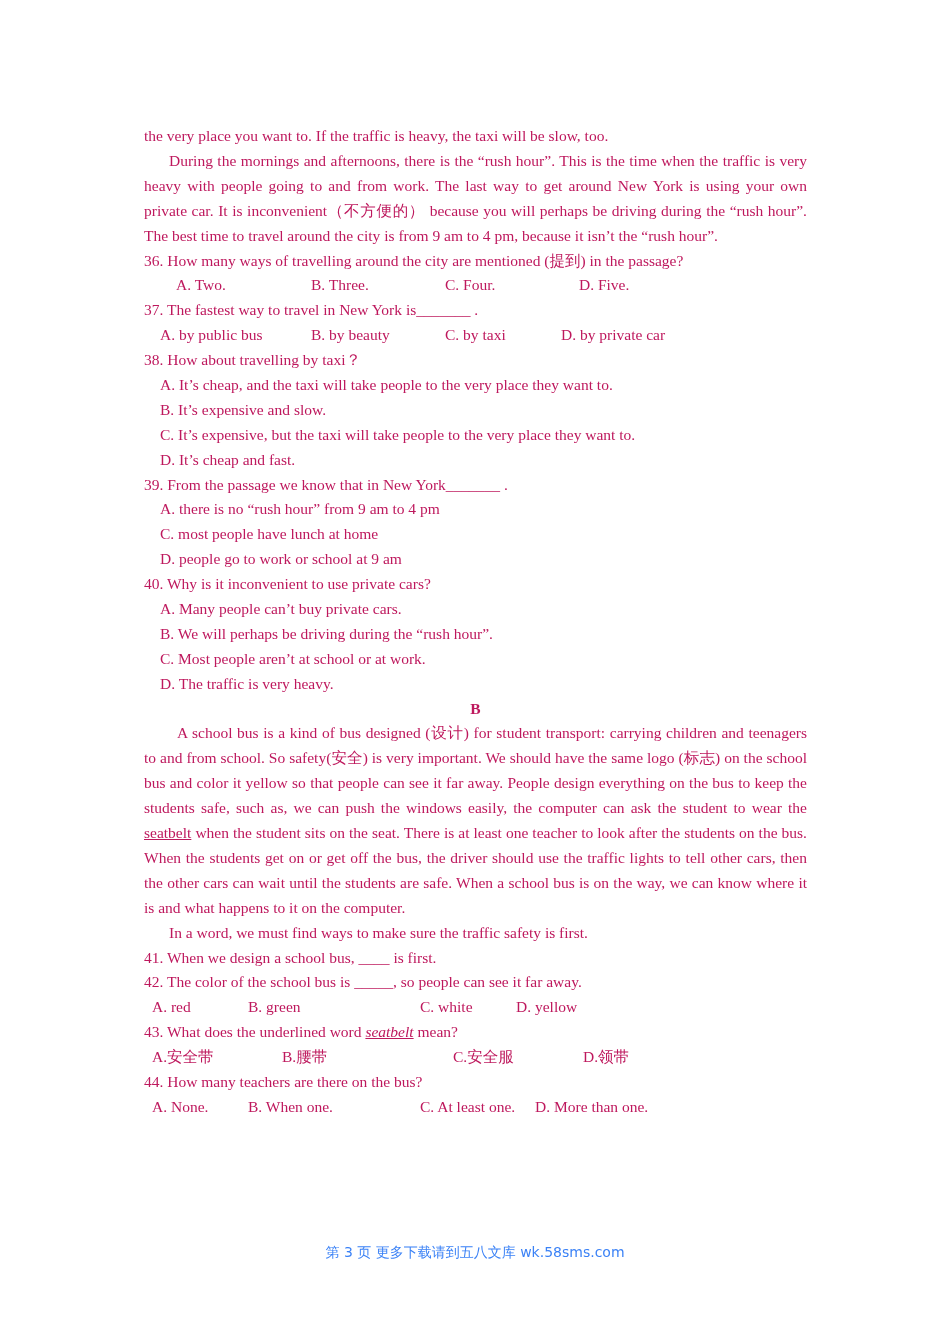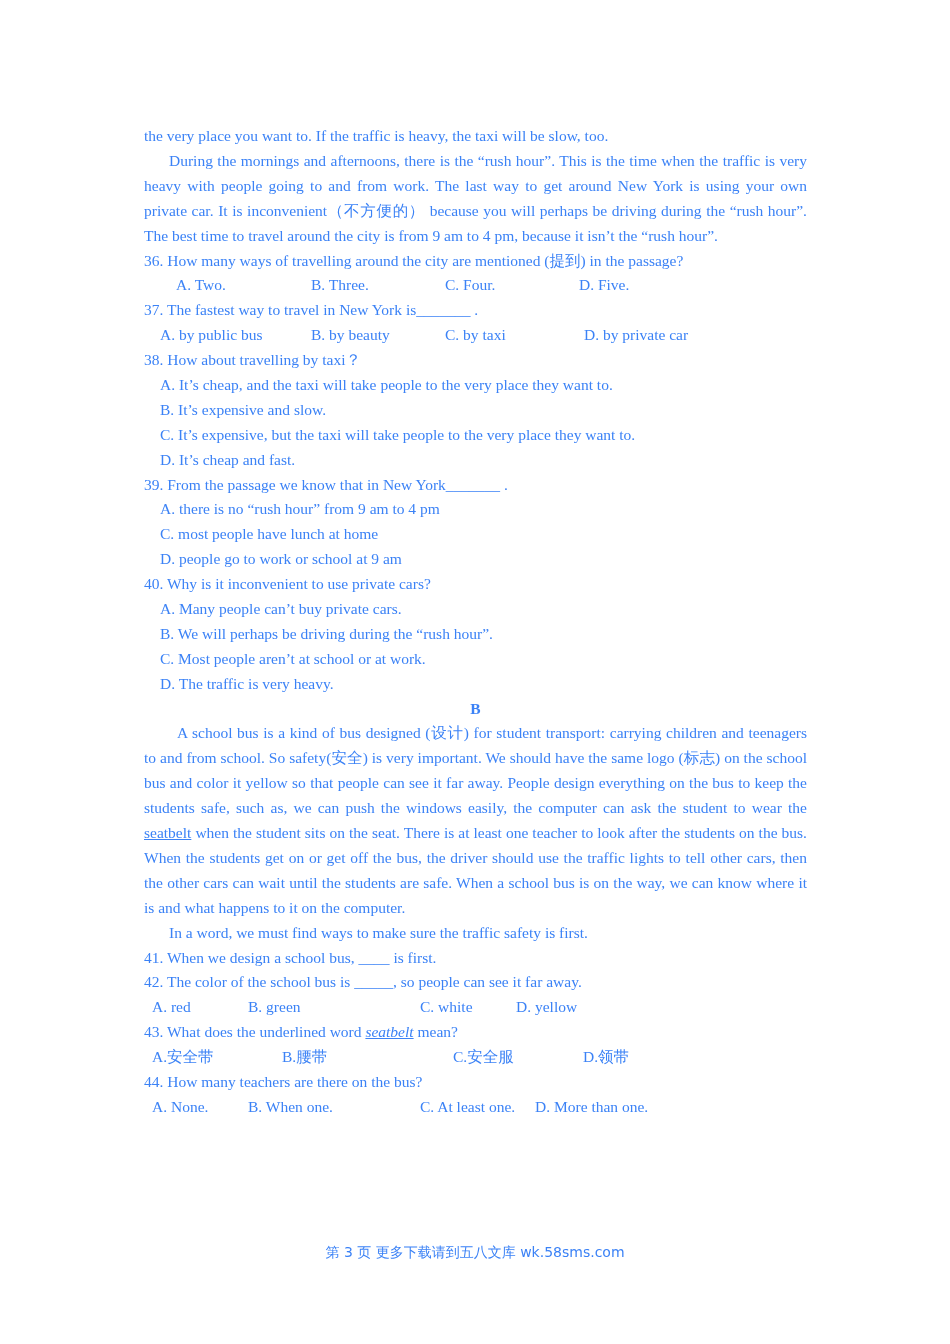--- a/index.html
+++ b/index.html
@@ -1,20 +1,20 @@
 <!DOCTYPE html>
 <html><head>
 <meta charset="utf-8">
 <style>
   html, body { margin: 0; padding: 0; background: #ffffff; }
   body { width: 950px; height: 1344px; position: relative; overflow: hidden; }
   .page {
     position: absolute; left: 144px; top: 124px; width: 663px;
     font-family: "Liberation Serif", "DejaVu Serif", serif;
-    font-size: 15.5px; color: #3b82f6; line-height: 24.9px;
+    font-size: 15.5px; color: #be185d; line-height: 24.9px;
   }
   .line { white-space: nowrap; height: 24.9px; }
   .para { text-align: justify; text-align-last: left; }
   .indent { text-indent: 25px; }
   .indent-b { text-indent: 33px; }
   .opt { padding-left: 16px; white-space: nowrap; height: 24.9px; }
   .grid4 { position: relative; height: 24.9px; }
   .grid4 span { position: absolute; top: 0; white-space: nowrap; }
   .heading { text-align: center; font-weight: bold; height: 24.9px; }
   .u { text-decoration: underline; }
@@ -38,21 +38,21 @@
     <span style="left:167px">B. Three.</span>
     <span style="left:301px">C. Four.</span>
     <span style="left:435px">D. Five.</span>
   </div>
 
   <div class="line">37. The fastest way to travel in New York is_______ .</div>
   <div class="grid4">
     <span style="left:16px">A. by public bus</span>
     <span style="left:167px">B. by beauty</span>
     <span style="left:301px">C. by taxi</span>
-    <span style="left:440px">D. by private car</span>
+    <span style="left:417px">D. by private car</span>
   </div>
 
   <div class="line">38. How about travelling by taxi？</div>
   <div class="opt">A. It’s cheap, and the taxi will take people to the very place they want to.</div>
   <div class="opt">B. It’s expensive and slow.</div>
   <div class="opt">C. It’s expensive, but the taxi will take people to the very place they want to.</div>
   <div class="opt">D. It’s cheap and fast.</div>
 
   <div class="line">39. From the passage we know that in New York_______ .</div>
   <div class="opt">A. there is no “rush hour” from 9 am to 4 pm</div>

